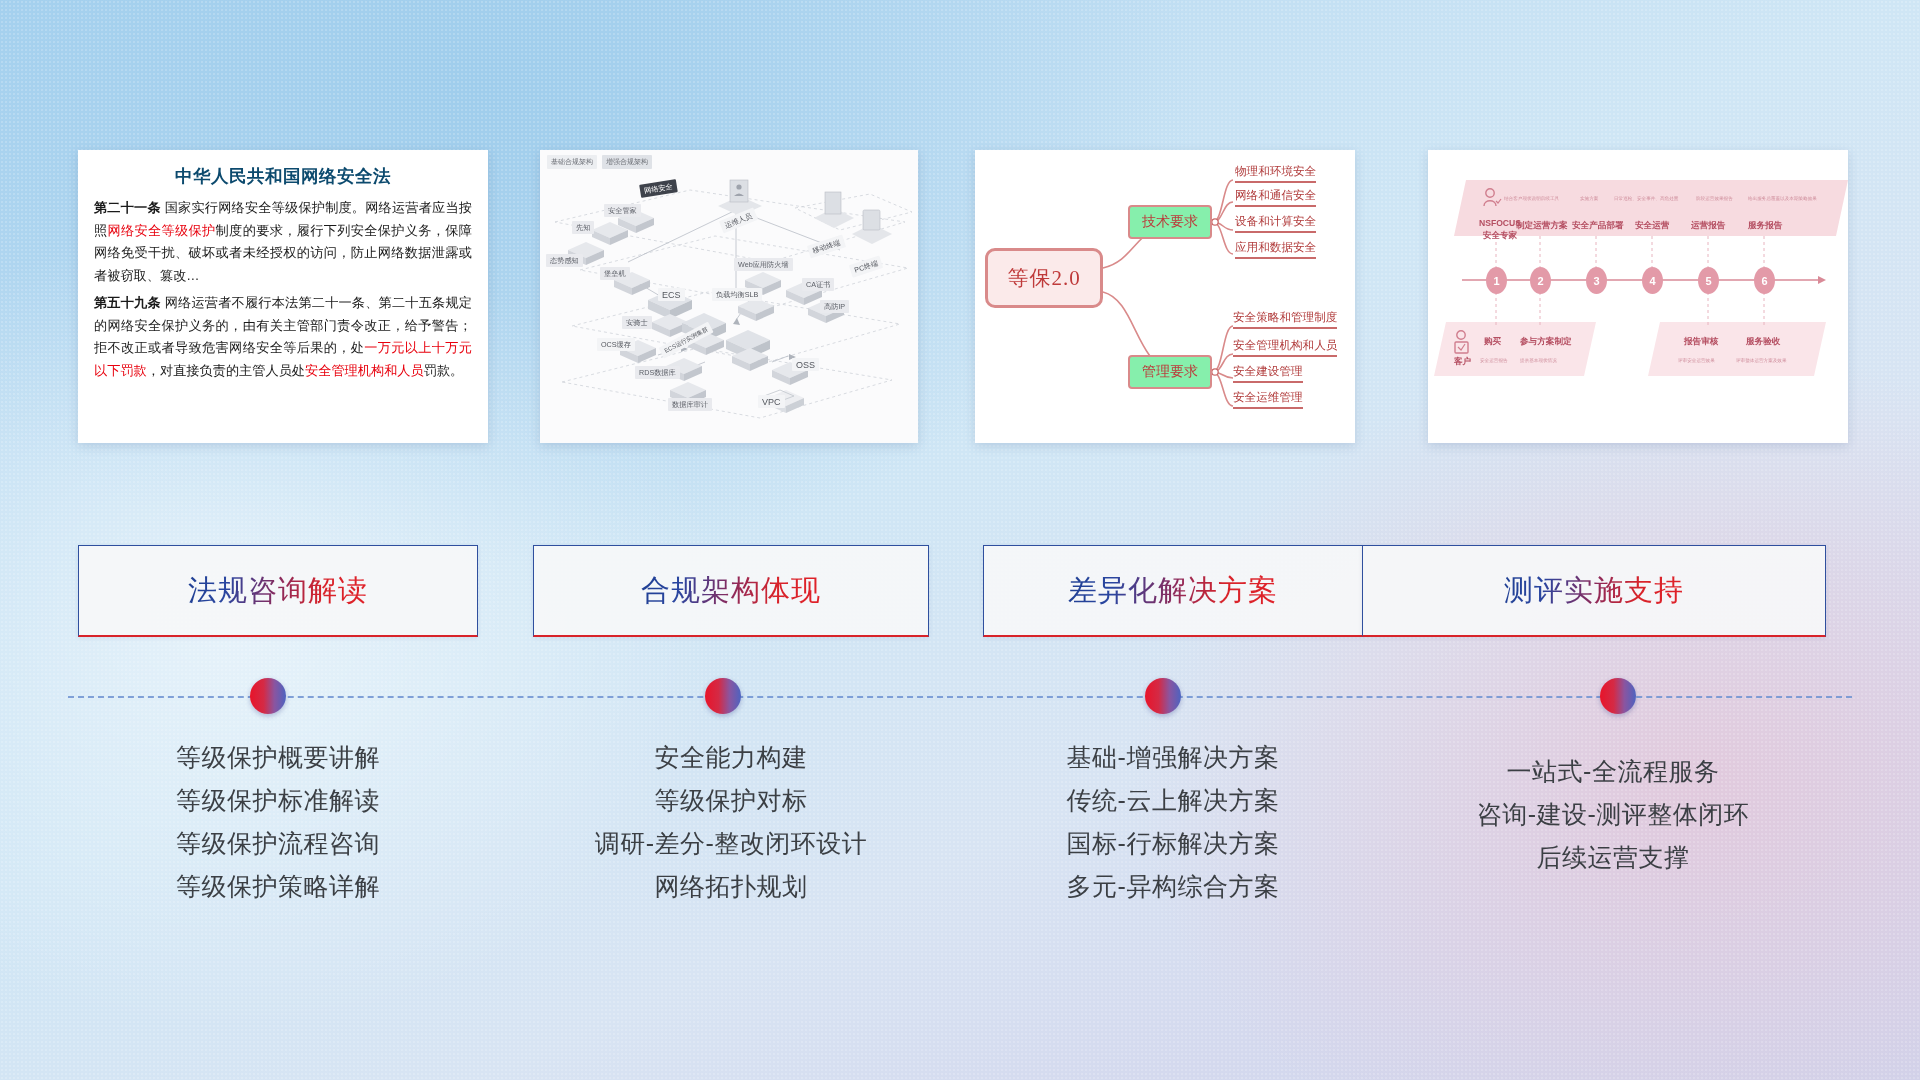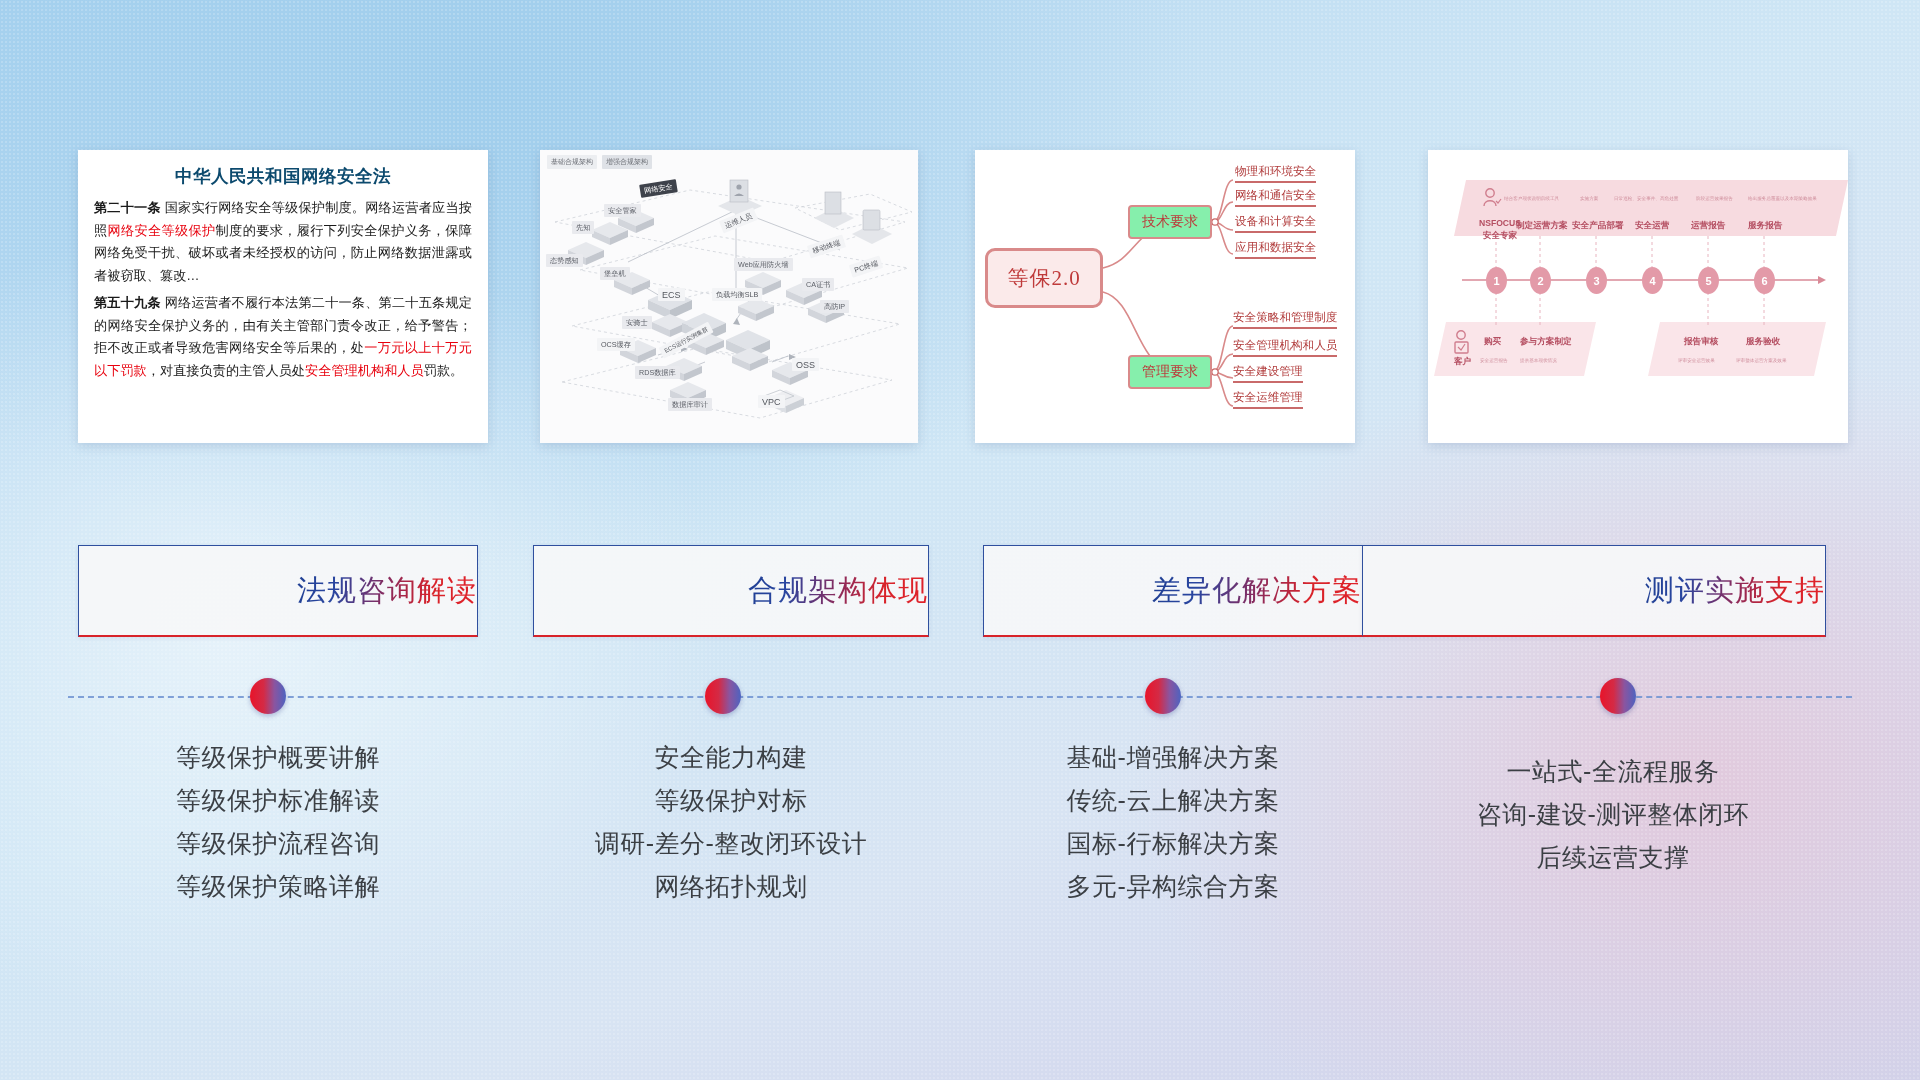--- a/index.html
+++ b/index.html
@@ -98,21 +98,21 @@
     display: flex; align-items: center; justify-content: center;
   }
 
   
   .boxes { position: absolute; top: 545px; left: 0; width: 1920px; height: 100px; }
   .cbox {
     position: absolute; top: 0; height: 92px;
     background: rgba(246,247,249,0.93);
     border: 1.6px solid #2f4f9e;
     border-bottom: 2.6px solid #d8232a;
-    display: flex; align-items: center; justify-content: flex-end;
+    display: flex; align-items: center; justify-content: center;
     box-shadow: 0 1px 4px rgba(40,70,130,0.10);
   }
   .cbox-label {
     font-size: 29px; font-weight: 500; letter-spacing: 1px;
     background: linear-gradient(100deg, #1f3f93 0%, #2a46a0 22%, #8a2a5c 50%, #d8232a 74%, #e0222a 100%);
     -webkit-background-clip: text; background-clip: text;
     -webkit-text-fill-color: transparent; color: #8a2a5c;
   }
   .cbox.b1 { left: 78px;   width: 400px; }
   .cbox.b2 { left: 533px;  width: 396px; }

